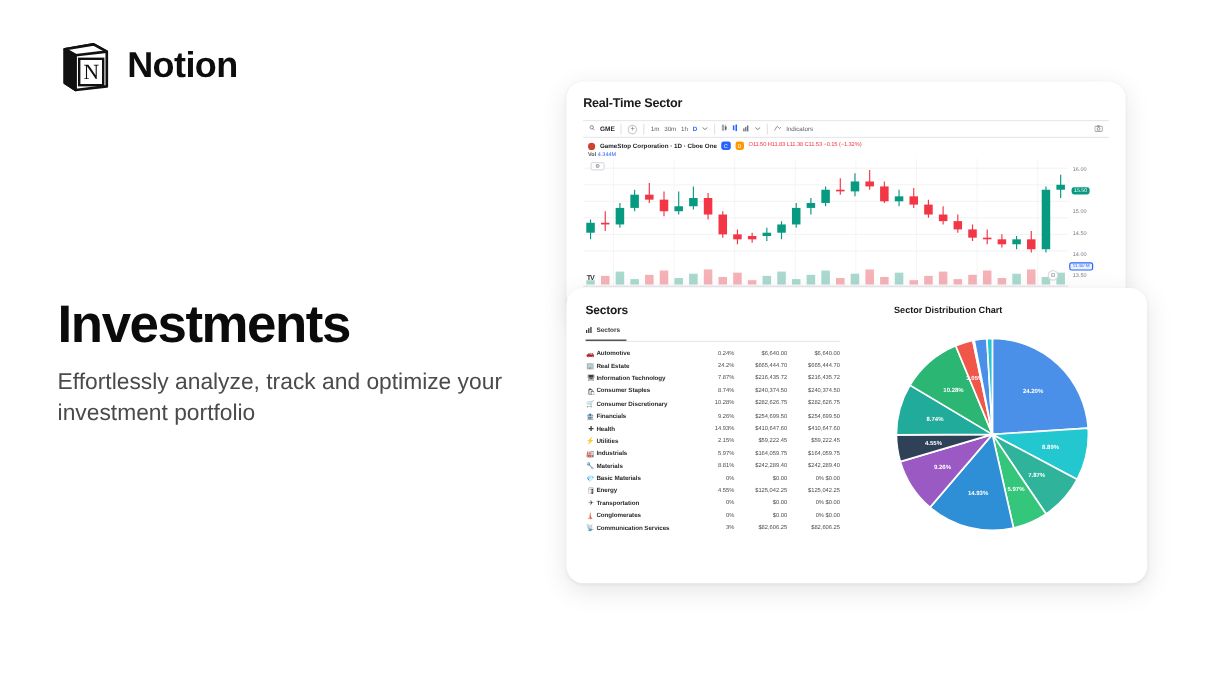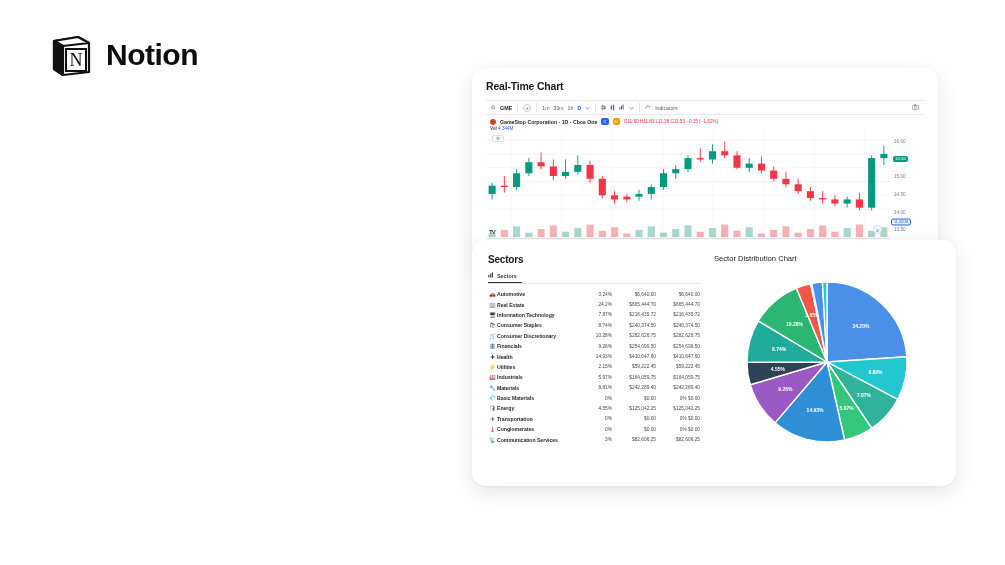--- a/index.html
+++ b/index.html
@@ -95,21 +95,21 @@
   .sector-list { margin-top: 5px; }
   .sector-row {
     display: flex; align-items: center; height: 10.4px; font-size: 5.2px; color: #2b2b2b;
   }
   .sector-ico { width: 9px; flex: none; color: #3c3c3c; display: flex; align-items: center; justify-content: center; font-size: 5.6px; }
   .sector-name { flex: 1; font-weight: 600; letter-spacing: -0.05px; white-space: nowrap; overflow: hidden; }
   .sector-pct { width: 26px; text-align: right; color: #4a4a4a; font-size: 4.8px; }
   .sector-v1 { width: 44px; text-align: right; color: #4a4a4a; font-size: 4.8px; }
   .sector-v2 { width: 44px; text-align: right; color: #4a4a4a; font-size: 4.8px; }
 
-  .pie-title { font-size: 7.6px; font-weight: 400; color: #1a1a1a; }
+  .pie-title { font-size: 7.6px; font-weight: 700; color: #1a1a1a; margin-left: 31px; }
   .pie-wrap { margin-top: 4px; display: flex; align-items: center; justify-content: center; }
   .pie-wrap svg { display: block; }
   .pie-label { font-size: 5px; fill: #ffffff; font-weight: 700; font-family: "Liberation Sans", sans-serif; }
 </style>
 </head>
 <body>
 
 <div class="page">
 
   <div class="brand">
@@ -118,23 +118,27 @@
         <path d="M6 9 L30 5 L41 11 L41 40 L15 43 L6 37 Z" fill="#fff" stroke="#111" stroke-width="2.2" stroke-linejoin="round"></path>
         <path d="M6 9 L30 5 L41 11 L15 14 Z" fill="#fff" stroke="#111" stroke-width="2.2" stroke-linejoin="round"></path>
         <path d="M15 14 L15 43 L6 37 L6 9 Z" fill="#111" stroke="#111" stroke-width="2.2" stroke-linejoin="round"></path>
         <rect x="18" y="17" width="20" height="22" fill="#fff" stroke="#111" stroke-width="2"></rect>
         <text x="28" y="34" font-family="'Liberation Serif',serif" font-size="18" text-anchor="middle" fill="#111">N</text>
       </svg>
     </div>
     <div class="brand-name">Notion</div>
   </div>
 
+  <div class="hero">
+    <h1 class="hero-title">Investments</h1>
+    <p class="hero-sub">Effortlessly analyze, track and optimize your investment portfolio</p>
+  </div>
 
   <div class="card" id="chart-card">
-    <div class="card-title">Real-Time Chart</div>
+    <div class="card-title">Real-Time Sector</div>
 
     <div class="tv-toolbar">
       <div class="tv-group">
         <span class="tv-icon">
           <svg width="5" height="5" viewBox="0 0 12 12">
               <circle cx="5" cy="5" r="3.4" fill="none" stroke="#5a5f68" stroke-width="1.4"></circle>
               <line x1="7.6" y1="7.6" x2="10.5" y2="10.5" stroke="#5a5f68" stroke-width="1.4"></line>
             </svg>
         </span>
         <span class="tv-sym">GME</span>

